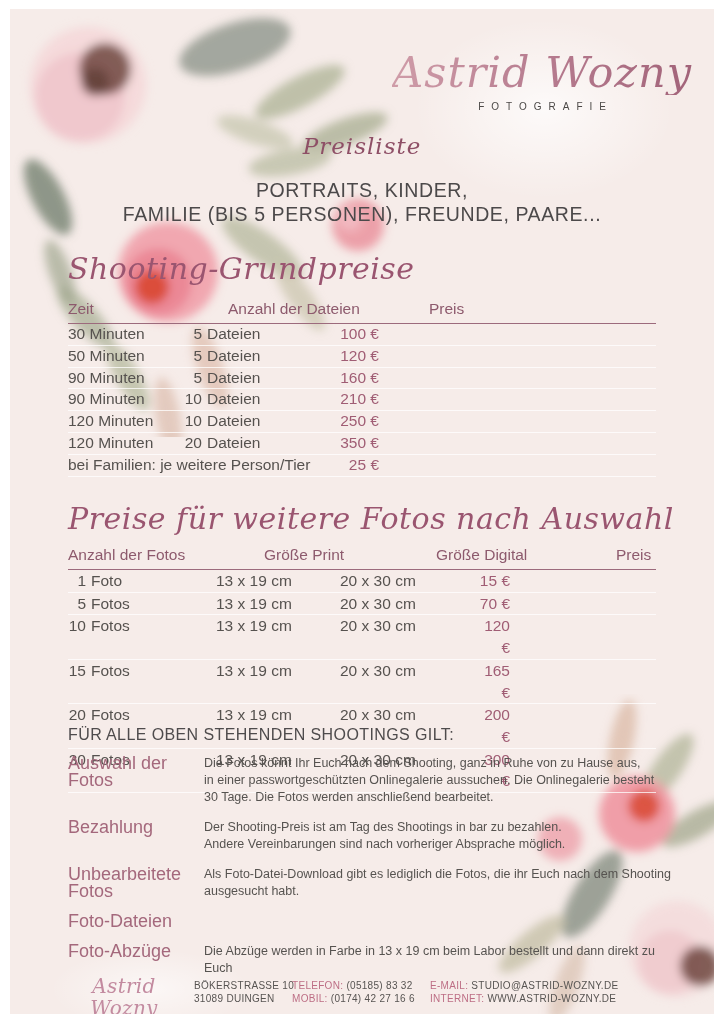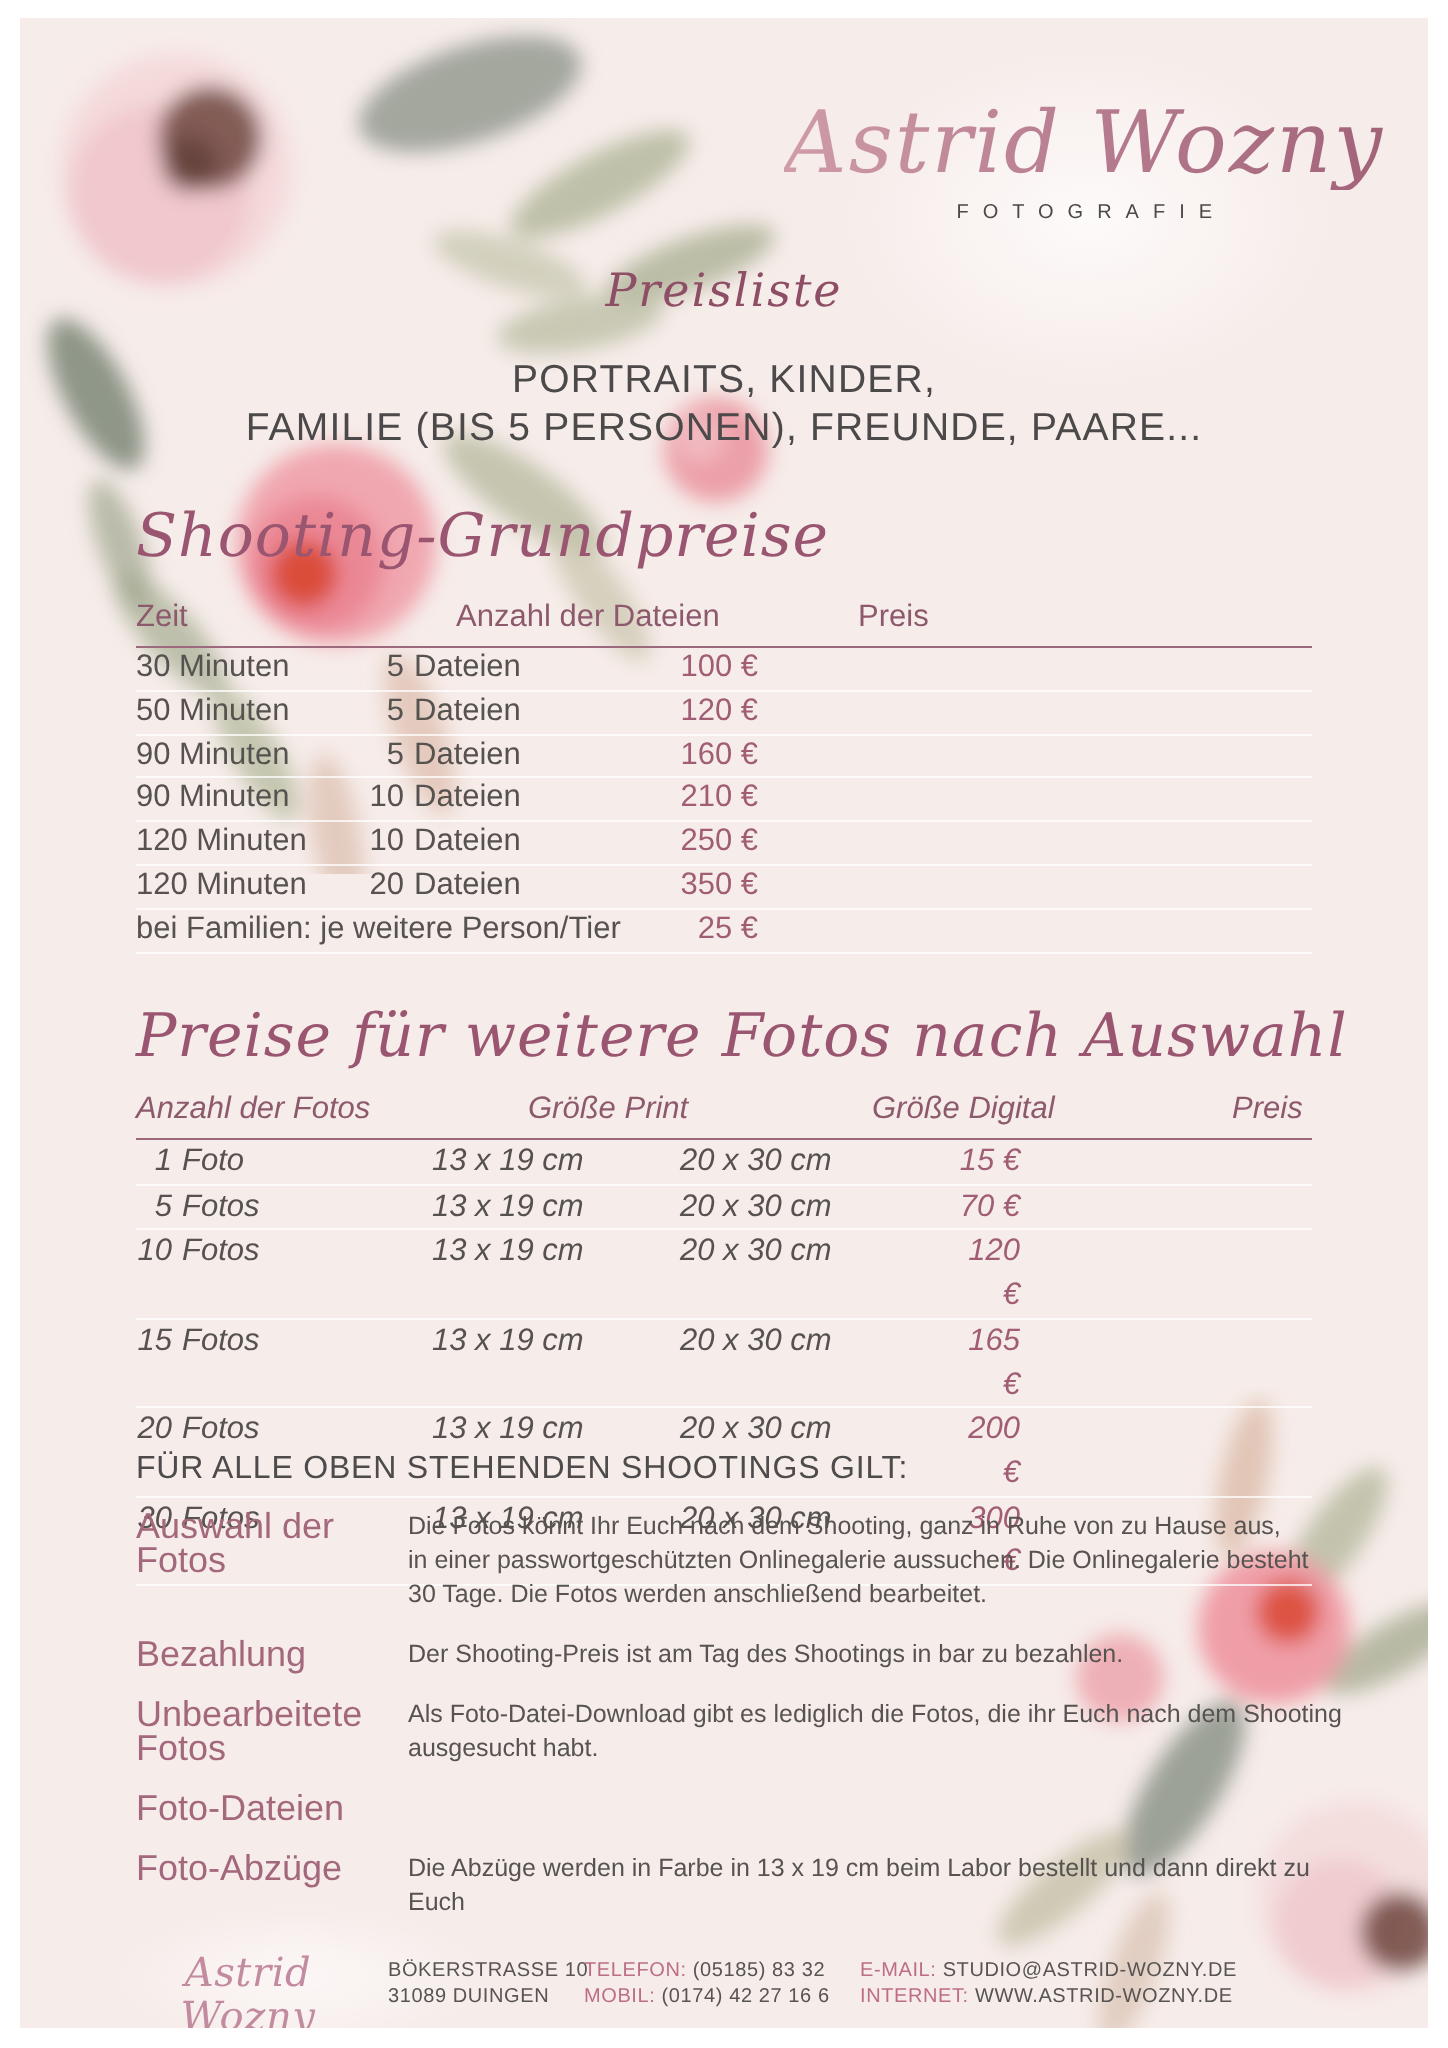--- a/index.html
+++ b/index.html
@@ -52,21 +52,21 @@
     position:absolute; left:58px; z-index:2;
     font-family:"DejaVu Serif", serif; font-style:italic;
     font-size:30px; color:#9a5570; letter-spacing:.5px;
   }
   .h-shooting { top:242px; }
   .h-fotos { top:492px; }
   
   .ptable { position:absolute; left:58px; width:588px; z-index:2;
     font-size:15.5px; color:#56524f; }
   .t-shooting { top:290px; }
-  .t-fotos { top:536px;font-style:italic; }
+  .t-fotos { top:536px; }
   .trow { display:grid; align-items:baseline; }
   .t-shooting .trow { grid-template-columns:112px 153px 46px 1fr; }
   .t-fotos .trow { grid-template-columns:148px 124px 132px 38px 1fr; }
   .thead { color:#8d5a6d; border-bottom:1px solid #9c6a7c; padding-bottom:4px; line-height:20px;gap:48px; }
   .drow { line-height:20.8px; border-bottom:1px solid rgba(255,255,255,.75); }
   .t-fotos .drow { line-height:21.7px; }
   .price { text-align:right; color:#a05d74; }
   .num { display:inline-block; width:22px; text-align:right; margin-right:5px; }
   .num2 { display:inline-block; width:18px; text-align:right; margin-right:5px; }
   .span2 { grid-column:1 / 3; }
@@ -275,20 +275,21 @@
       <div class="info-text">
         <div>Die Fotos könnt Ihr Euch nach dem Shooting, ganz in Ruhe von zu Hause aus,</div>
           <div>in einer passwortgeschützten Onlinegalerie aussuchen. Die Onlinegalerie besteht</div>
           <div>30 Tage. Die Fotos werden anschließend bearbeitet.</div>
       </div>
     </div>
     <div class="info-item">
       <div class="info-label">Bezahlung</div>
       <div class="info-text">
         <div>Der Shooting-Preis ist am Tag des Shootings in bar zu bezahlen.</div>
+          <div>Andere Vereinbarungen sind nach vorheriger Absprache möglich.</div>
       </div>
     </div>
     <div class="info-item">
       <div class="info-label">Unbearbeitete Fotos</div>
       <div class="info-text">
         <div>Als Foto-Datei-Download gibt es lediglich die Fotos, die ihr Euch nach dem Shooting ausgesucht habt.</div>
       </div>
     </div>
     <div class="info-item">
       <div class="info-label">Foto-Dateien</div>

